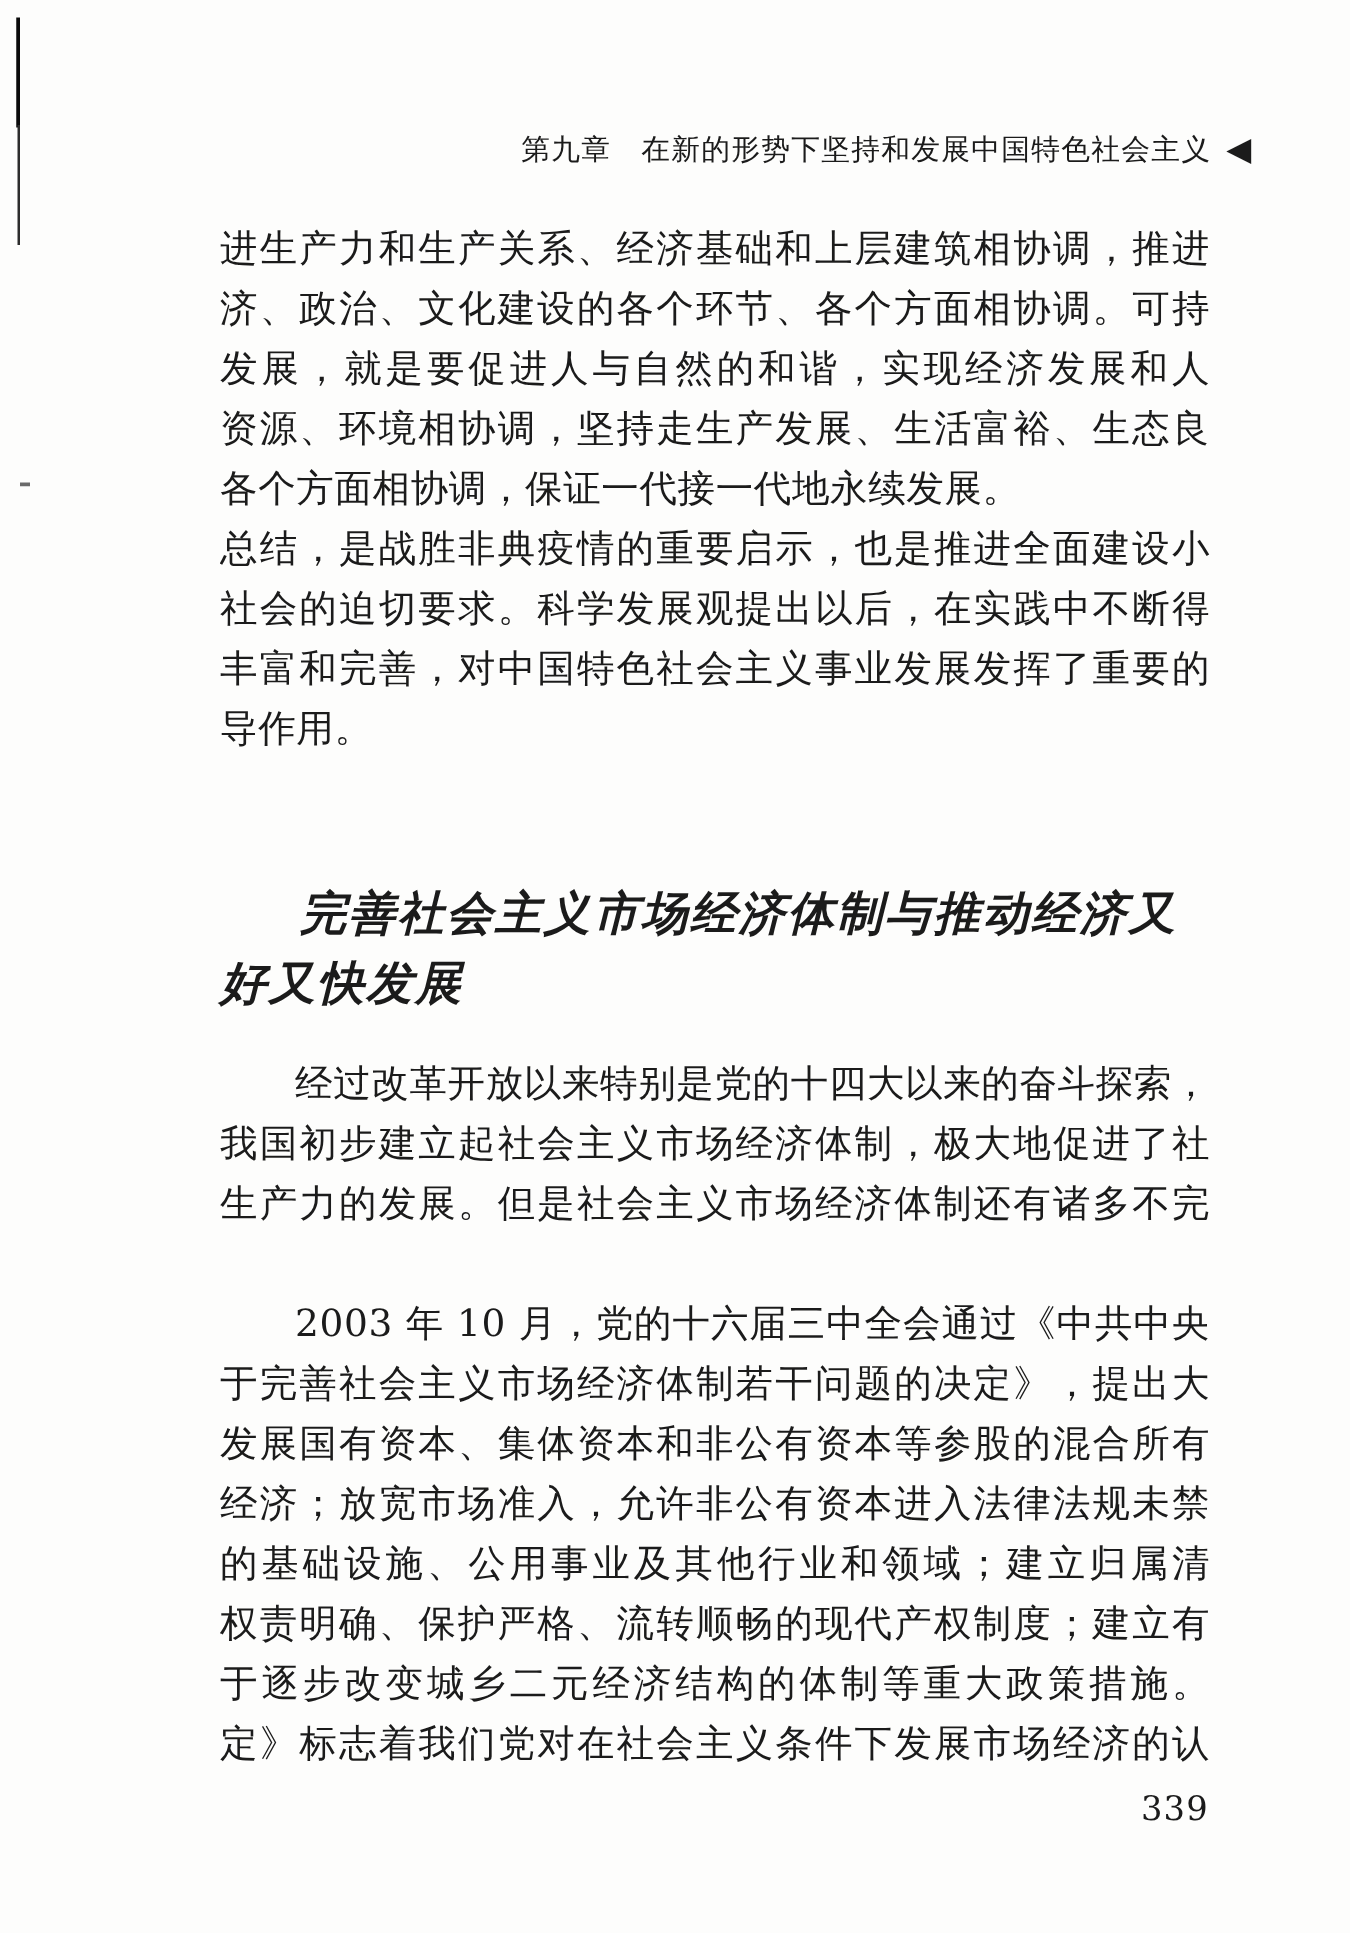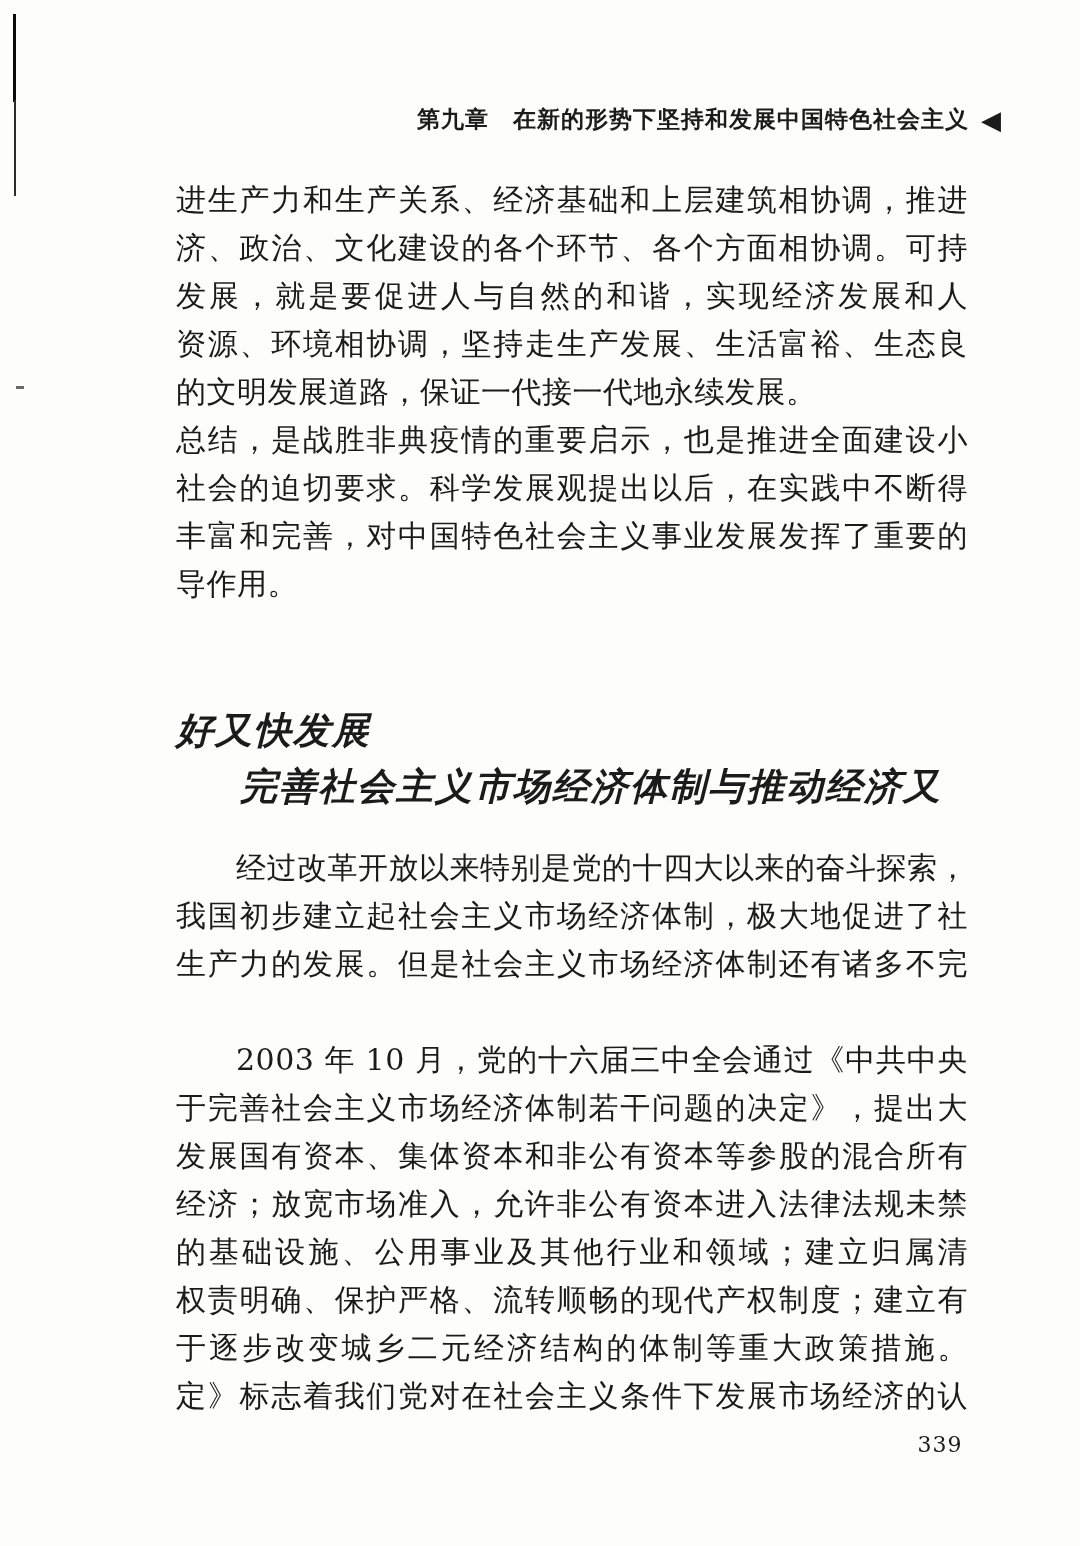--- a/index.html
+++ b/index.html
@@ -17,21 +17,21 @@
   }
 
   
   .running-header {
     position: absolute;
     top: 104px;
     right: 78px;
     display: flex;
     align-items: center;
     font-family: "DejaVu Sans", sans-serif;
-    font-weight: 700;
+    font-weight: 400;
     font-size: 23px;
     letter-spacing: 1px;
     white-space: nowrap;
   }
   .running-header .chapter {
     margin-right: 24px;
   }
   .running-header .marker {
     margin-left: 12px;
     font-size: 26px;
@@ -82,21 +82,21 @@
     box-sizing: border-box;
   }
 
   
   .page-number {
     position: absolute;
     top: 1432px;
     left: 898px;
     width: 84px;
     text-align: center;
-    font-size: 22px;
+    font-size: 27px;
     letter-spacing: 1px;
   }
 
   
   .artifact-line-thick {
     position: absolute;
     left: 13px;
     top: 14px;
     width: 3px;
     height: 88px;
@@ -130,33 +130,33 @@
   <span class="chapter">第九章</span>
   <span class="title">在新的形势下坚持和发展中国特色社会主义</span>
   <span class="marker">◀</span>
 </div>
 
 <div class="para" style="top:176px;">
   <div class="tline full">进生产力和生产关系、经济基础和上层建筑相协调，推进经</div>
   <div class="tline full">济、政治、文化建设的各个环节、各个方面相协调。可持续</div>
   <div class="tline full">发展，就是要促进人与自然的和谐，实现经济发展和人口、</div>
   <div class="tline full">资源、环境相协调，坚持走生产发展、生活富裕、生态良好</div>
-  <div class="tline">的文明发展道路，保证一代接一代地永续发展。</div>
+  <div class="tline">各个方面相协调，保证一代接一代地永续发展。</div>
 </div>
 
 <div class="para" style="top:416px;">
   <div class="tline full">总结，是战胜非典疫情的重要启示，也是推进全面建设小康</div>
   <div class="tline full">社会的迫切要求。科学发展观提出以后，在实践中不断得到</div>
   <div class="tline full">丰富和完善，对中国特色社会主义事业发展发挥了重要的指</div>
   <div class="tline">导作用。</div>
 </div>
 
 <div class="section-heading" style="top:702px;">
+  <div class="h-line indent">完善社会主义市场经济体制与推动经济又</div>
   <div class="h-line">好又快发展</div>
-  <div class="h-line indent">完善社会主义市场经济体制与推动经济又</div>
 </div>
 
 <div class="para" style="top:844px;">
   <div class="tline full indent">经过改革开放以来特别是党的十四大以来的奋斗探索，</div>
   <div class="tline full">我国初步建立起社会主义市场经济体制，极大地促进了社会</div>
   <div class="tline full">生产力的发展。但是社会主义市场经济体制还有诸多不完善</div>
 </div>
 
 <div class="para" style="top:1036px;">
   <div class="tline full indent">2003 年 10 月，党的十六届三中全会通过《中共中央关</div>

